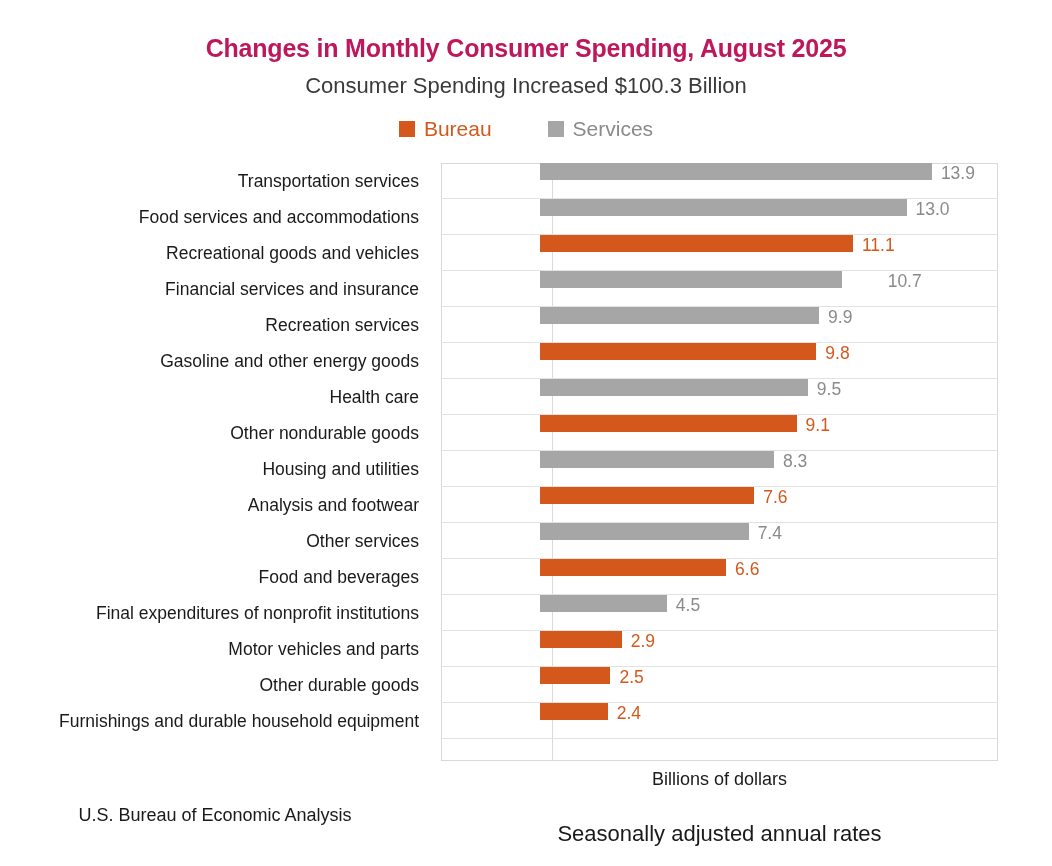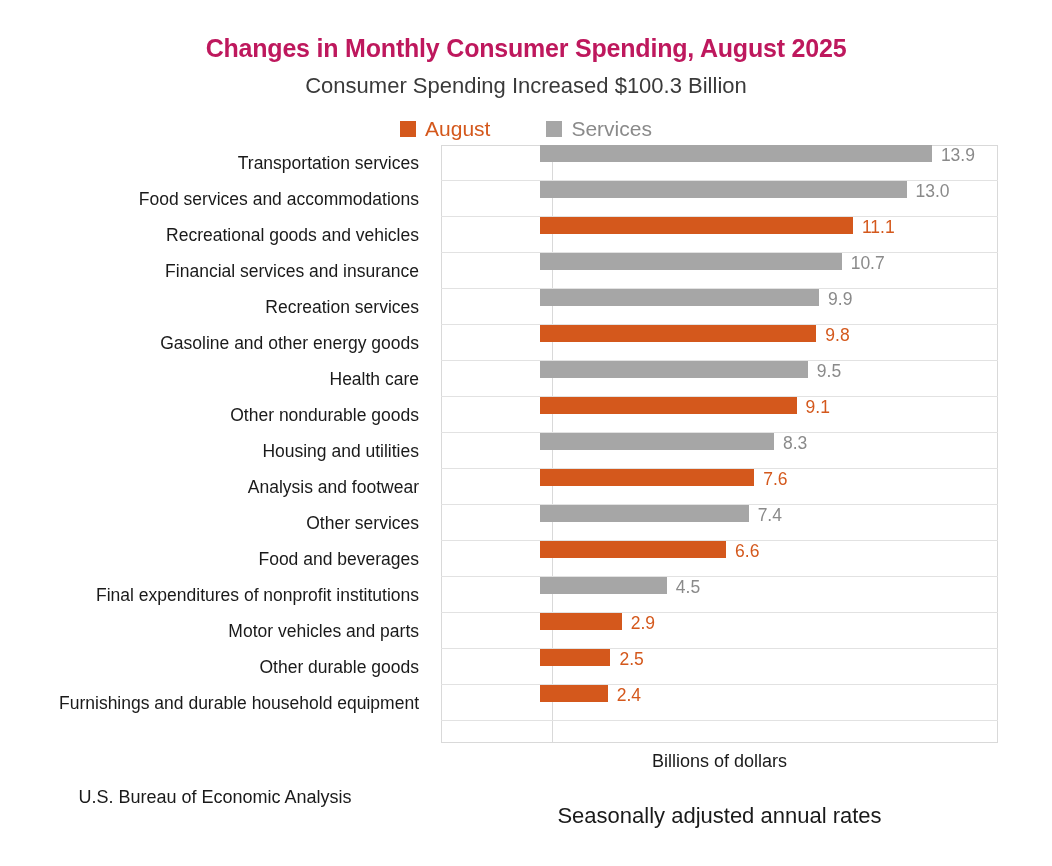--- a/index.html
+++ b/index.html
@@ -54,21 +54,21 @@
     display: inline-block;
   }
   .legend-label {
     font-size: 21px;
   }
   .legend-goods .legend-label { color: #d4581c; }
   .legend-services .legend-label { color: #8a8a8a; }
 
   .plot-wrap {
     position: relative;
-    margin-top: 4px;
+    margin-top: 22px;
     width: 984px;
     height: 600px;
   }
   
   .plot-area {
     position: absolute;
     left: 441px;
     top: 0px;
     width: 557px;
     height: 598px;
@@ -171,21 +171,21 @@
 <body>
 
 <div class="chart-root">
 
   <div class="title">Changes in Monthly Consumer Spending, August 2025</div>
   <div class="subtitle">Consumer Spending Increased $100.3 Billion</div>
 
   <div class="legend">
     <div class="legend-item legend-goods">
       <span class="legend-swatch" style="background:#d4581c"></span>
-      <span class="legend-label">August</span>
+      <span class="legend-label">Bureau</span>
     </div>
     <div class="legend-item legend-services">
       <span class="legend-swatch" style="background:#a6a6a6"></span>
       <span class="legend-label">Services</span>
     </div>
   </div>
 
   <div class="plot-wrap">
     <div class="plot-area">
       <div class="vline" style="left:110px"></div>
@@ -210,21 +210,21 @@
         <div class="row">
           <div class="cat-label">Recreational goods and vehicles</div>
           <div class="bar-zone" style="padding-left: 110px;">
             <span class="bar goods" style="width: 312.948px; background: rgb(212, 88, 28);"></span>
             <span class="val goods">11.1</span>
           </div>
           <div class="row-sep"></div>
         </div>
         <div class="row">
           <div class="cat-label">Financial services and insurance</div>
-          <div class="bar-zone" style="padding-left: 110px;">
+          <div class="bar-zone" style="padding-left: 110px; gap: 37px;">
             <span class="bar services" style="width: 301.671px; background: rgb(166, 166, 166);"></span>
             <span class="val services">10.7</span>
           </div>
           <div class="row-sep"></div>
         </div>
         <div class="row">
           <div class="cat-label">Recreation services</div>
           <div class="bar-zone" style="padding-left: 110px;">
             <span class="bar services" style="width: 279.116px; background: rgb(166, 166, 166);"></span>
             <span class="val services">9.9</span>

